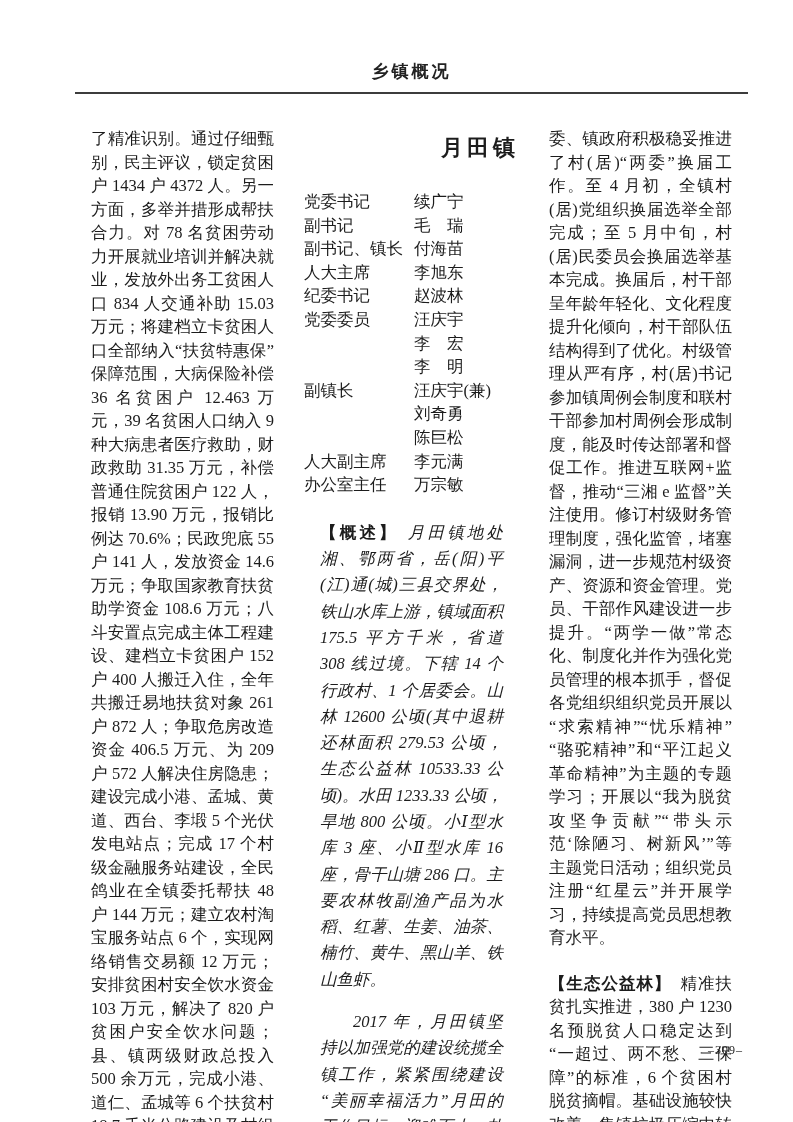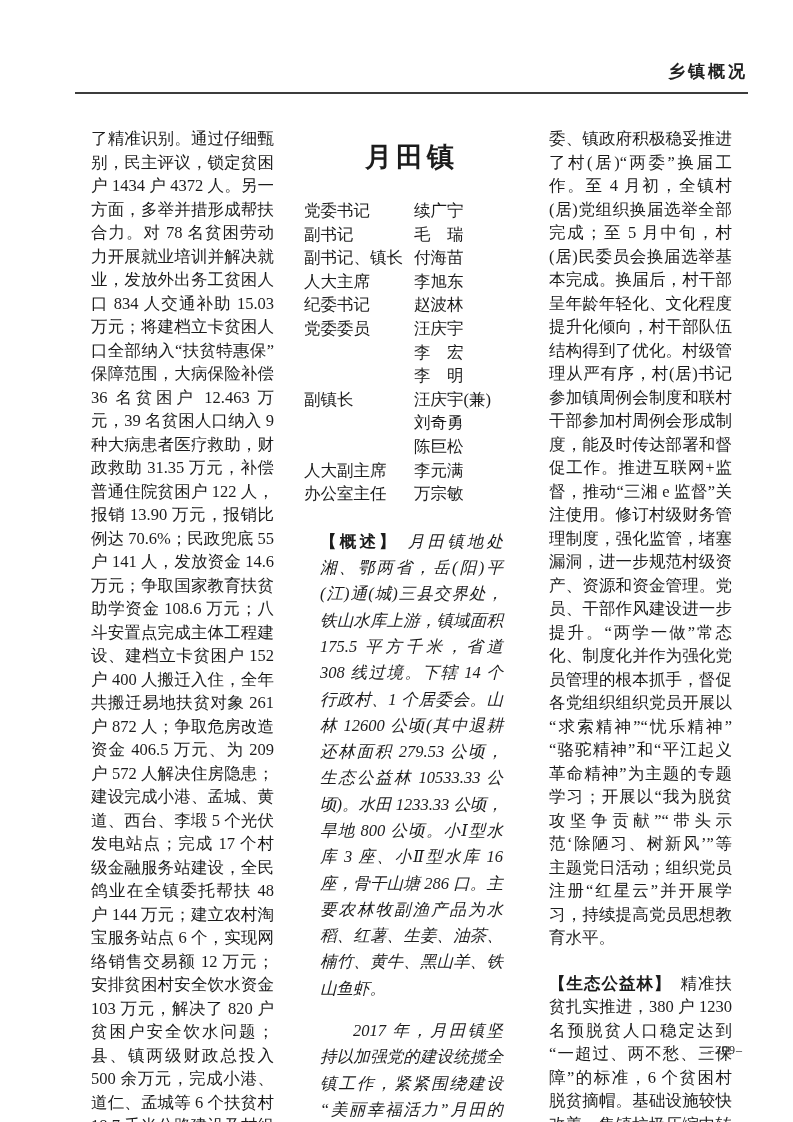--- a/index.html
+++ b/index.html
@@ -2,31 +2,31 @@
 <html lang="zh"><head>
 <meta charset="utf-8">
 <style>
   html,body{margin:0;padding:0;background:#e8e8e8;}
   .page{
     width:793px;height:1122px;background:#ffffff;box-sizing:border-box;
     position:relative;padding:0 45px 0 75px;overflow:hidden;
     font-family:"Liberation Serif","DejaVu Serif",serif;color:#1c1c1c;
   }
   .running-header{
-    padding-top:60px;text-align:right;
+    padding-top:60px;text-align:center;
     font-family:"Liberation Sans","DejaVu Sans",sans-serif;
     font-weight:bold;font-size:17px;letter-spacing:3px;color:#222;
   }
   .header-rule{border-bottom:2.5px solid #3c3c3c;margin-top:9px;}
   .columns{display:flex;gap:14px;margin-top:17px;}
   .col{flex:0 0 215px;width:215px;font-size:16.5px;line-height:23.5px;text-align:justify;}
   .col p{margin:16px;}
   .signature{text-align:center;padding-right:4px;margin-top:2px;}
   .town-title{
-    margin:30px 0 26px;text-align:center;font-size:27px;font-weight:bold;
+    margin:21px 0 26px;text-align:right;font-size:22px;font-weight:bold;
     letter-spacing:4px;line-height:32px;
   }
   .official-row{display:flex;line-height:23.6px;align-items:flex-end;}
   .official-role{flex:0 0 110px;width:110px;}
   .official-name{flex:1;}
   .sec-para{margin-top:22px !important;}
   .sec-head{
     font-family:"Liberation Sans","DejaVu Sans",sans-serif;
     font-weight:bold;font-style:normal;margin-right:9px;
   }

